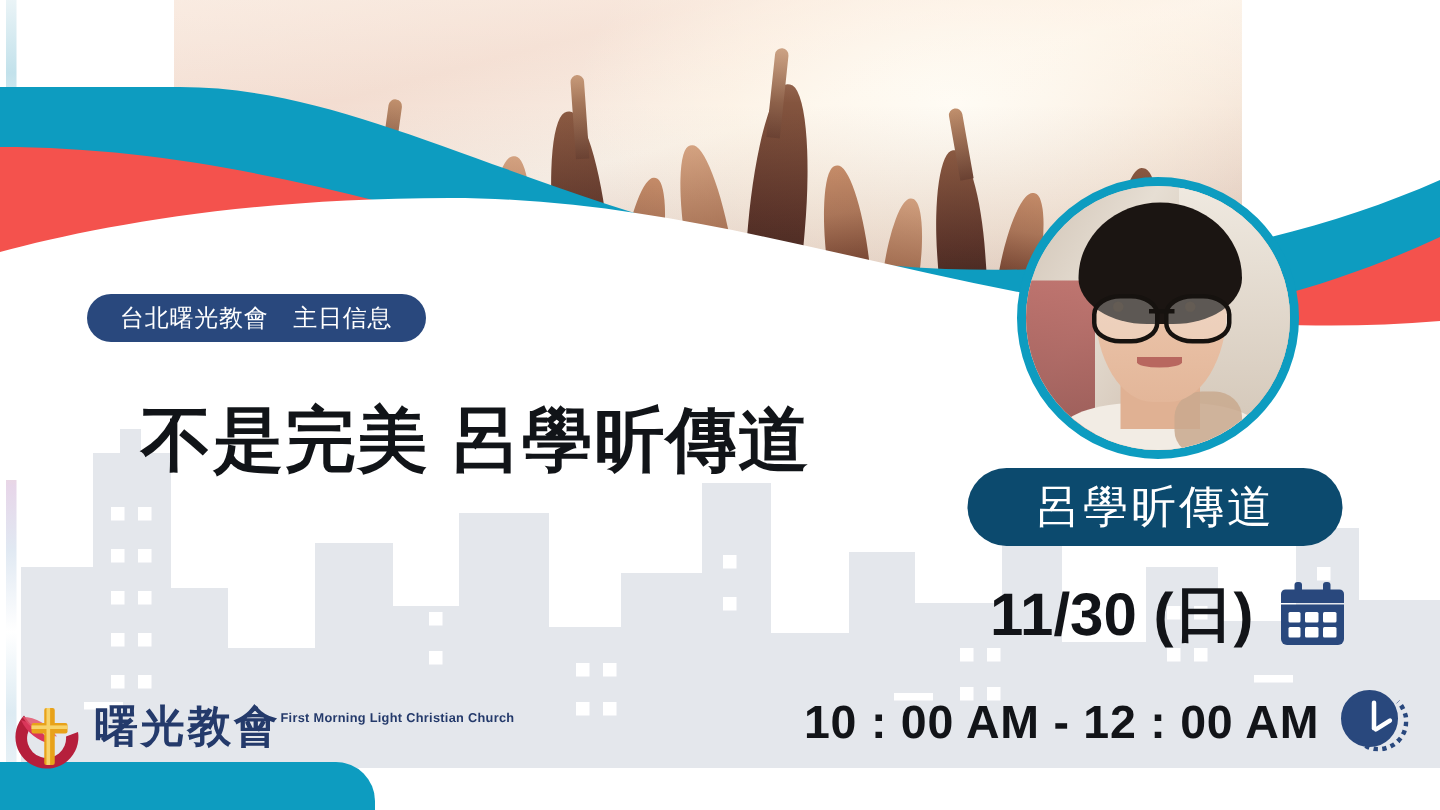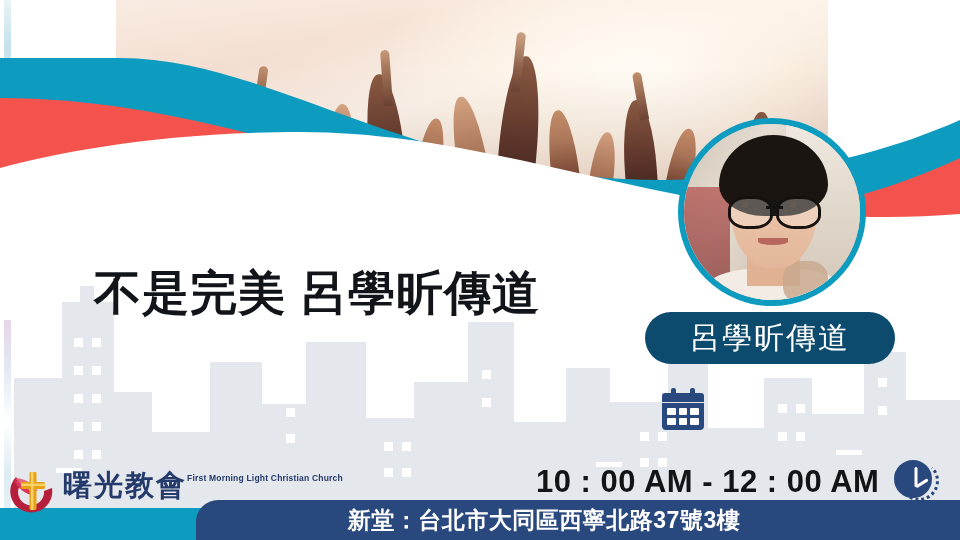--- a/index.html
+++ b/index.html
@@ -217,20 +217,23 @@
       <rect x="778" y="150" width="9" height="9"></rect>
         <rect x="796" y="150" width="9" height="9"></rect>
       <rect x="878" y="96" width="9" height="9"></rect>
         <rect x="878" y="124" width="9" height="9"></rect>
       <rect x="56" y="186" width="26" height="5"></rect>
       <rect x="596" y="180" width="26" height="5"></rect>
       <rect x="836" y="168" width="26" height="5"></rect>
     </g>
   </svg>
 
+  <div class="kicker">
+    <span>台北曙光教會　主日信息</span>
+  </div>
 
   <div class="title">
     <span class="l1">不是完美 呂學昕傳道</span>
   </div>
 
   <div class="portrait">
     <div class="room"></div>
     <div class="wallpanel"></div>
     <div class="redpanel"></div>
     <div class="shirt"></div>
@@ -246,20 +249,21 @@
       <span class="bridge"></span>
     </div>
     <div class="mouth"></div>
   </div>
 
   <div class="speaker">
     <span>呂學昕傳道</span>
   </div>
 
   <div class="dateline">
+    <span class="txt">11/30 (日)</span>
     <span class="cal">
       <i class="tab a"></i>
         <i class="tab b"></i>
       <i class="top"></i>
       <span class="body">
           <i></i>
           <i></i>
           <i></i>
           <i></i>
           <i></i>
@@ -272,23 +276,20 @@
     <span class="txt">10 : 00 AM - 12 : 00 AM</span>
     <span class="clock">
       <i class="arc"></i>
       <i class="disc"></i>
       <i class="mm"></i>
       <i class="hh"></i>
     </span>
   </div>
 
   <div class="tealbar"></div>
-  <div class="navybar">
-    <span class="addr">新堂：台北市大同區西寧北路37號3樓</span>
-  </div>
 
   <div class="logo">
     <svg class="logomark" viewBox="0 0 50 48">
       <path d="M44,20 A21,21 0 1 1 8,9 L13,16 A13,13 0 1 0 36,23 Z" fill="#b61f3c"></path>
       <path d="M6,12 C14,14 21,20 26,28 C18,26 10,21 6,12 Z" fill="#d9365a"></path>
       <path d="M7,10 C16,10 24,15 30,23 C21,22 12,18 7,10 Z" fill="#e4556f" opacity=".85"></path>
       <rect x="21.5" y="4" width="7" height="38" rx="1.4" fill="#e8a21a"></rect>
       <rect x="13" y="14" width="24" height="7" rx="1.4" fill="#e8a21a"></rect>
       <rect x="23" y="4" width="2.4" height="38" fill="#f7d36a"></rect>
       <rect x="13" y="15.6" width="24" height="2.4" fill="#f7d36a"></rect>

